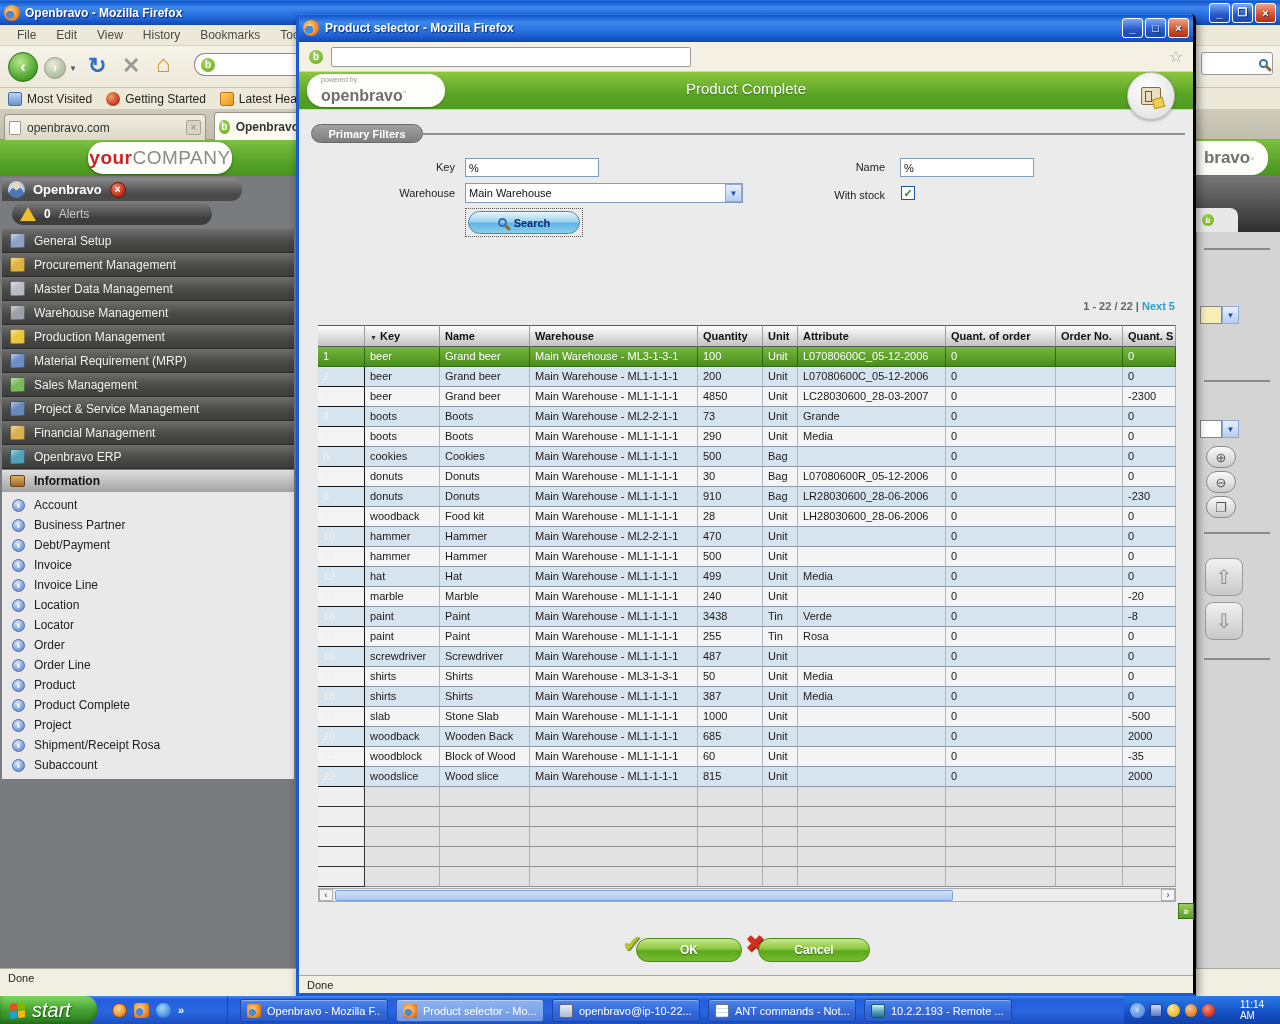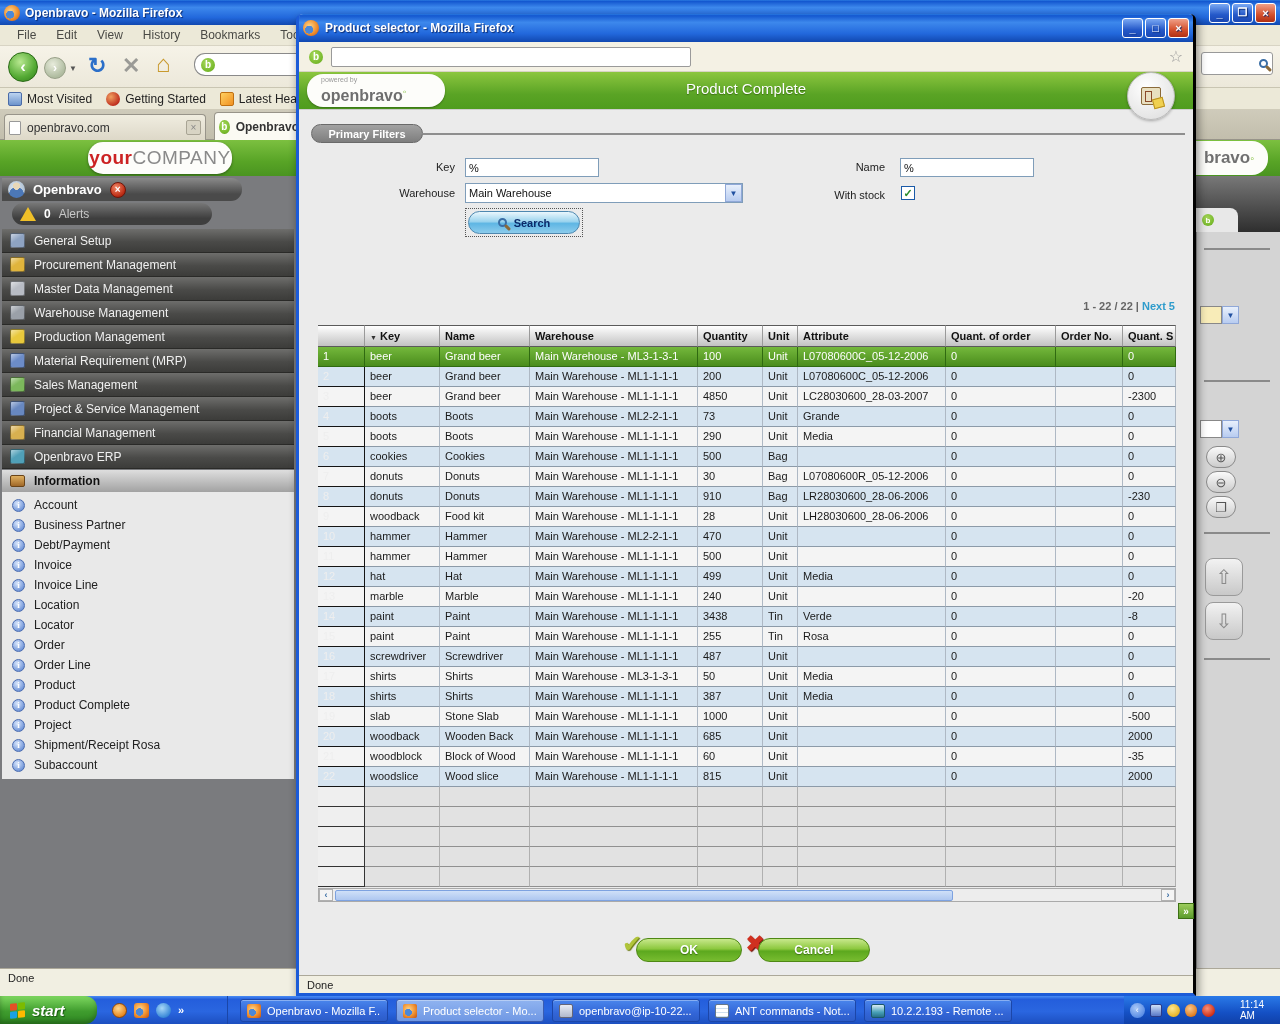--- a/index.html
+++ b/index.html
@@ -127,21 +127,21 @@
   #next-btn{left:879px;top:889px;width:16px;height:16px;background:linear-gradient(180deg,#9ccc5c,#5c9c2c);border:1px solid #3c7014;color:#fff;font-size:10px;font-weight:bold;display:flex;align-items:center;justify-content:center}
   
   .green-pill{position:absolute;height:24px;border-radius:12px;background:linear-gradient(180deg,#c8e88c,#8cc83e 45%,#5ca81e 55%,#78bc30);border:1px solid #4e8814;color:#fff;font-weight:bold;font-size:12px;display:flex;align-items:center;justify-content:center;text-shadow:0 1px 1px #3a7010}
   #ok-ico{left:323px;top:916px;font-size:24px;color:#b0c43a;text-shadow:1px 1px 1px #6a7a10}
   #cancel-ico{left:446px;top:916px;font-size:24px;color:#d03020;text-shadow:1px 1px 1px #701008}
   #pp-status{left:0;top:961px;width:894px;height:18px;background:#f1efe2;border-top:1px solid #aca899;font-size:11px;color:#222;display:flex;align-items:center;padding-left:8px}
 
   
   #taskbar{left:0;top:996px;width:1280px;height:28px;background:linear-gradient(180deg,#4a8cf4,#245edc 12%,#2a66e0 55%,#1c4fc0)}
   #start-btn{left:0;top:996px;width:97px;height:28px;border-radius:0 12px 12px 0;background:linear-gradient(180deg,#7ed860,#3f9c2e 55%,#2f8822);display:flex;align-items:center;gap:7px;padding-left:10px;box-shadow:inset 0 -3px 5px rgba(0,0,0,.25)}
-  #start-btn .txt{color:#fff;font-weight:bold;font-style:italic;font-size:15px;text-shadow:1px 1px 1px #1a5a10}
+  #start-btn .txt{color:#fff;font-weight:normal;font-style:italic;font-size:20px;text-shadow:1px 1px 1px #1a5a10}
   .winflag{width:15px;height:15px;transform:skewY(-6deg);display:grid;grid-template-columns:7px 7px;grid-template-rows:7px 7px;gap:1px}
   .winflag i{border-radius:1px}
   .winflag i:nth-child(1){background:#e34f26}.winflag i:nth-child(2){background:#7cbb00}.winflag i:nth-child(3){background:#1ba1e2}.winflag i:nth-child(4){background:#ffb900}
   #quicklaunch{left:104px;top:996px;width:124px;height:28px;display:flex;align-items:center;gap:7px;padding-left:8px;border-right:1px solid #1a46a8}
   .ql-ico{width:15px;height:15px;border-radius:3px}
   .ql-ico.clock-icon{border-radius:50%;background:radial-gradient(circle at 40% 35%,#ffd890,#e88820 70%,#b05810);border:1px solid #904808}
   .ql-ico.ie-icon{border-radius:50%;background:radial-gradient(circle at 40% 35%,#a8d8f8,#3888d8 70%,#1858a8)}
   .ql-more{color:#fff;font-size:11px;font-weight:bold}
   .task-btn{position:absolute;top:999px;height:23px;width:148px;border-radius:3px;background:linear-gradient(180deg,#4a86ec,#3366d8 60%,#2c5cc8);border:1px solid #1c46a8;display:flex;align-items:center;gap:6px;padding:0 6px;color:#fff;font-size:11px;box-shadow:inset 0 1px 0 rgba(255,255,255,.35)}
   .task-btn.active{background:linear-gradient(180deg,#8fb3f0,#7098e4);border-color:#3a5cb0;color:#fff}

